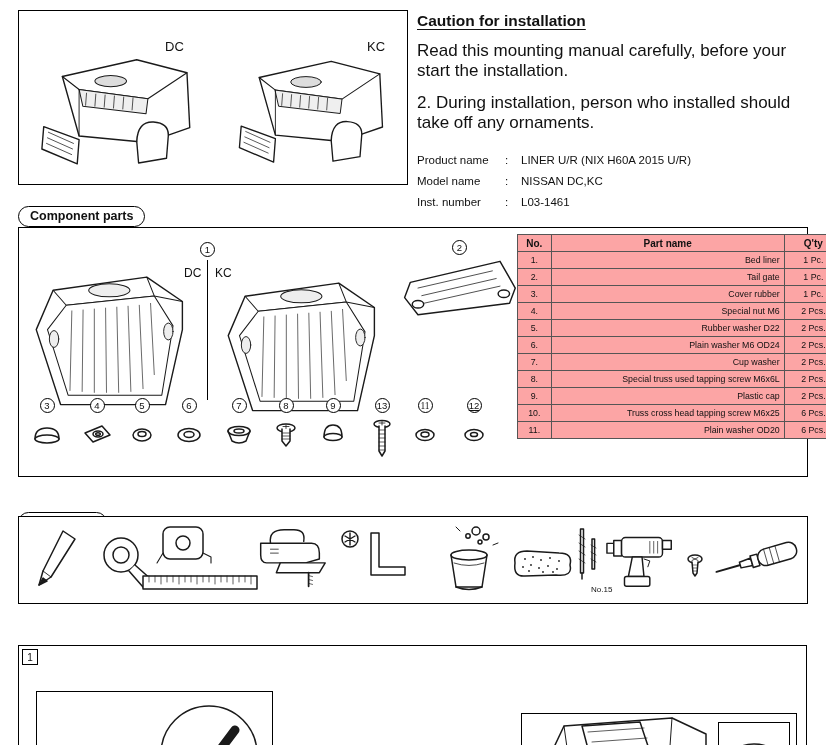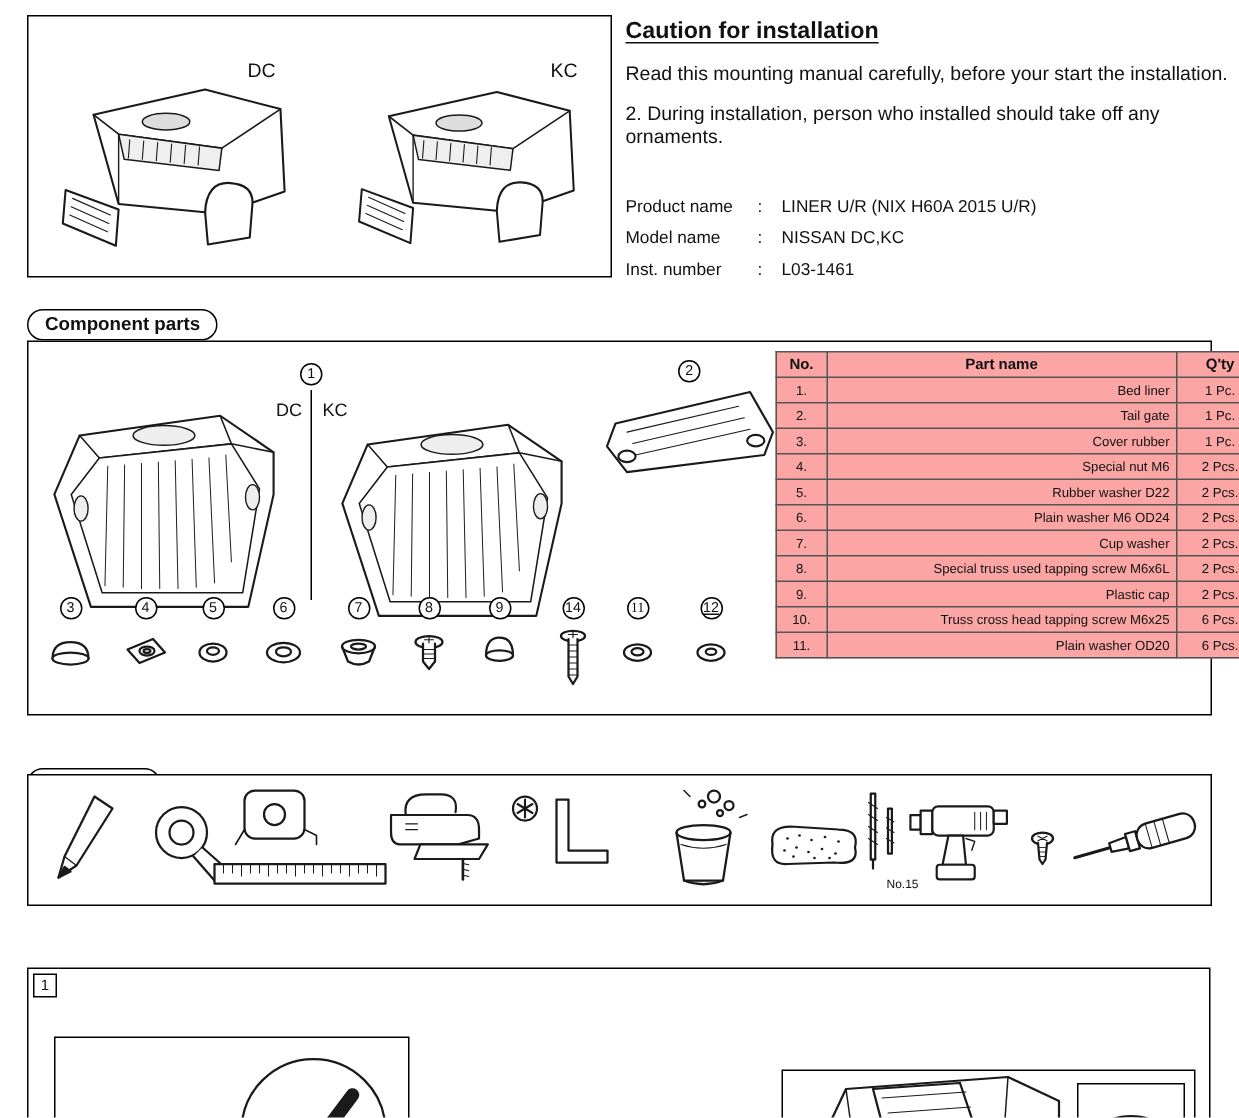--- a/index.html
+++ b/index.html
@@ -17,22 +17,22 @@
   .truck-box { left:18px; top:10px; width:390px; height:175px; }
   .truck-svg { position:absolute; }
   .truck-svg.dc { left:8px;  top:28px; width:186px; height:140px; }
   .truck-svg.kc { left:206px; top:28px; width:180px; height:140px; }
   .truck-label { position:absolute; font-size:13px; font-weight:400; }
   .truck-label.dc { left:146px; top:28px; }
   .truck-label.kc { left:348px; top:28px; }
 
   .caution { position:absolute; left:417px; top:12px; width:402px; }
   .caution h1 { font-size:15.5px; font-weight:700; text-decoration:underline; text-underline-offset:3px; margin-bottom:11px; }
-  .caution p  { font-size:13px; margin-bottom:12px; }
-  .product-info { margin-top:29px; }
+  .caution p  { font-size:17px; margin-bottom:12px; }
+  .product-info { margin-top:16px; }
   .pi-row   { display:flex; height:21px; align-items:center; font-size:11.5px; }
   .pi-label { width:88px; }
   .pi-colon { width:16px; }
 
   
   .pill { position:absolute; left:18px; border:1.8px solid #000; border-radius:12px;
           padding:2px 11px 3px; font-size:12.5px; font-weight:700; background:#fff; }
   #component-pill { top:206px; }
   #tools-pill     { top:512px; }
 
@@ -233,21 +233,21 @@
     <div class="part-col" style="left:296px;">
       <span class="callout">9</span>
       <svg width="34" height="40" viewBox="0 0 34 40">
         <g class="lineart" stroke-width="1.3">
             <path d="M8 20 Q8 8 17 8 Q26 8 26 20"></path>
             <ellipse cx="17" cy="20" rx="9" ry="3.5"></ellipse>
           </g>
       </svg>
     </div>
     <div class="part-col" style="left:345px;">
-      <span class="callout">14</span>
+      <span class="callout">13</span>
       <svg width="34" height="44" viewBox="0 0 34 44">
         <g class="lineart" stroke-width="1.2">
             <ellipse cx="17" cy="7" rx="8" ry="3.5"></ellipse>
             <path d="M14 9 L14 34 L17 39 L20 34 L20 9" fill="#fff"></path>
             <path d="M14 13 h6 M14 17 h6 M14 21 h6 M14 25 h6 M14 29 h6 M14 33 h6" stroke-width="0.7"></path>
             <path d="M14 6 h6 M17 4.5 v3.5" stroke-width="0.8"></path>
           </g>
       </svg>
     </div>
     <div class="part-col" style="left:388px;font-family:Liberation Serif, serif;">

